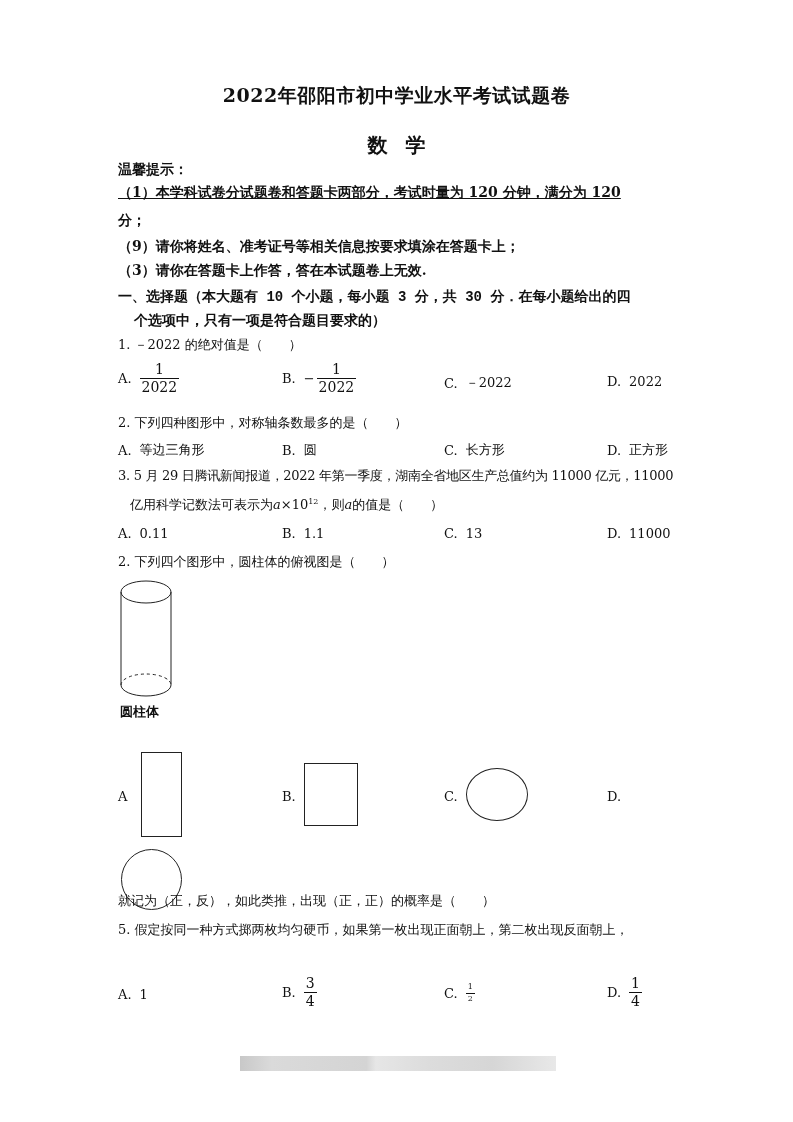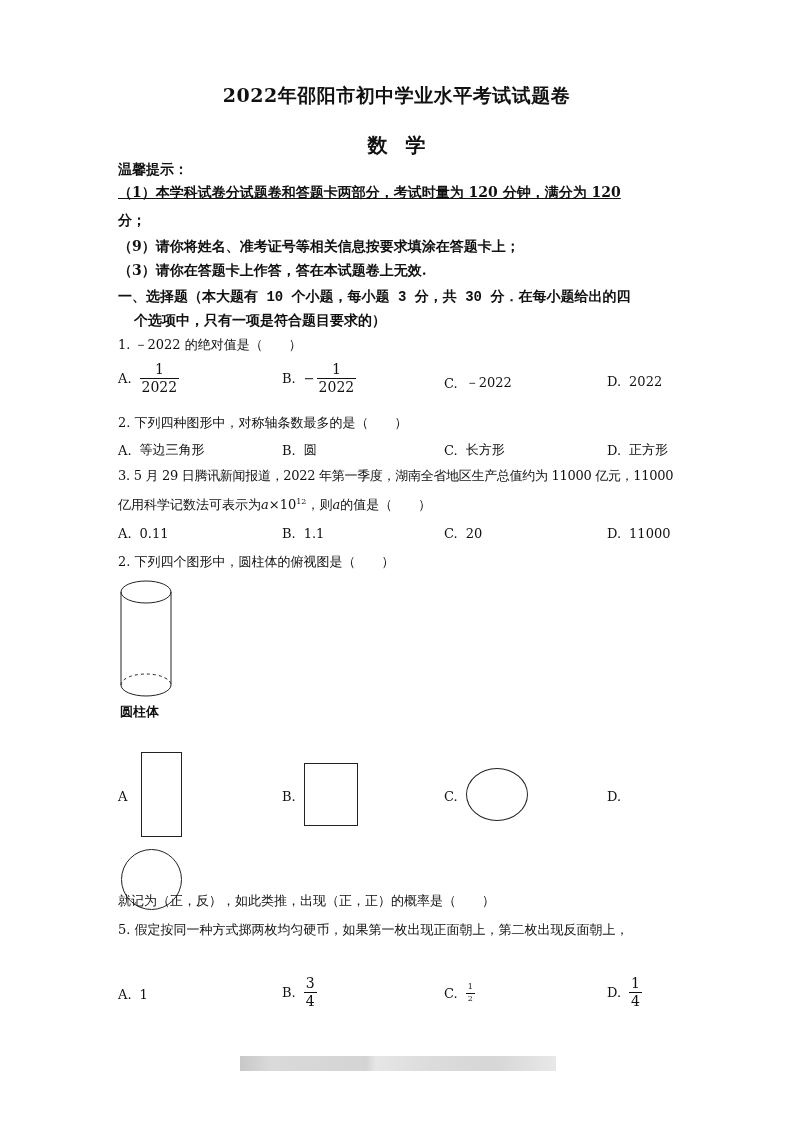--- a/index.html
+++ b/index.html
@@ -75,34 +75,34 @@
 <div class="abs opt" style="left:444px; top:441px;">
   <span class="lbl">C.</span>
   <span>长方形</span>
 </div>
 <div class="abs opt" style="left:607px; top:441px;">
   <span class="lbl">D.</span>
   <span>正方形</span>
 </div>
 
 <div class="abs q" style="left:118px; top:467px; font-size:13px; letter-spacing:-0.3px;">3. 5 月 29 日腾讯新闻报道，2022 年第一季度，湖南全省地区生产总值约为 11000 亿元，11000</div>
-<div class="abs q" style="left:118px; top:496px;">
+<div class="abs q" style="left:130px; top:496px;">
   <span>亿用科学记数法可表示为</span><span class="it">a</span><span>×10</span><sup>12</sup><span>，则</span><span class="it">a</span><span>的值是（　　）</span>
 </div>
 <div class="abs opt" style="left:118px; top:526px;">
   <span class="lbl">A.</span>
   <span>0.11</span>
 </div>
 <div class="abs opt" style="left:282px; top:526px;">
   <span class="lbl">B.</span>
   <span>1.1</span>
 </div>
 <div class="abs opt" style="left:444px; top:526px;">
   <span class="lbl">C.</span>
-  <span>20</span>
+  <span>13</span>
 </div>
 <div class="abs opt" style="left:607px; top:526px;">
   <span class="lbl">D.</span>
   <span>11000</span>
 </div>
 
 <div class="abs q" style="left:118px; top:553px;">2. 下列四个图形中，圆柱体的俯视图是（　　）</div>
 
 <svg class="abs" style="left:118px; top:578px;" width="60" height="125" viewBox="0 0 60 125">
   <ellipse cx="28" cy="14" rx="25" ry="11" fill="none" stroke="#222" stroke-width="1"></ellipse>

